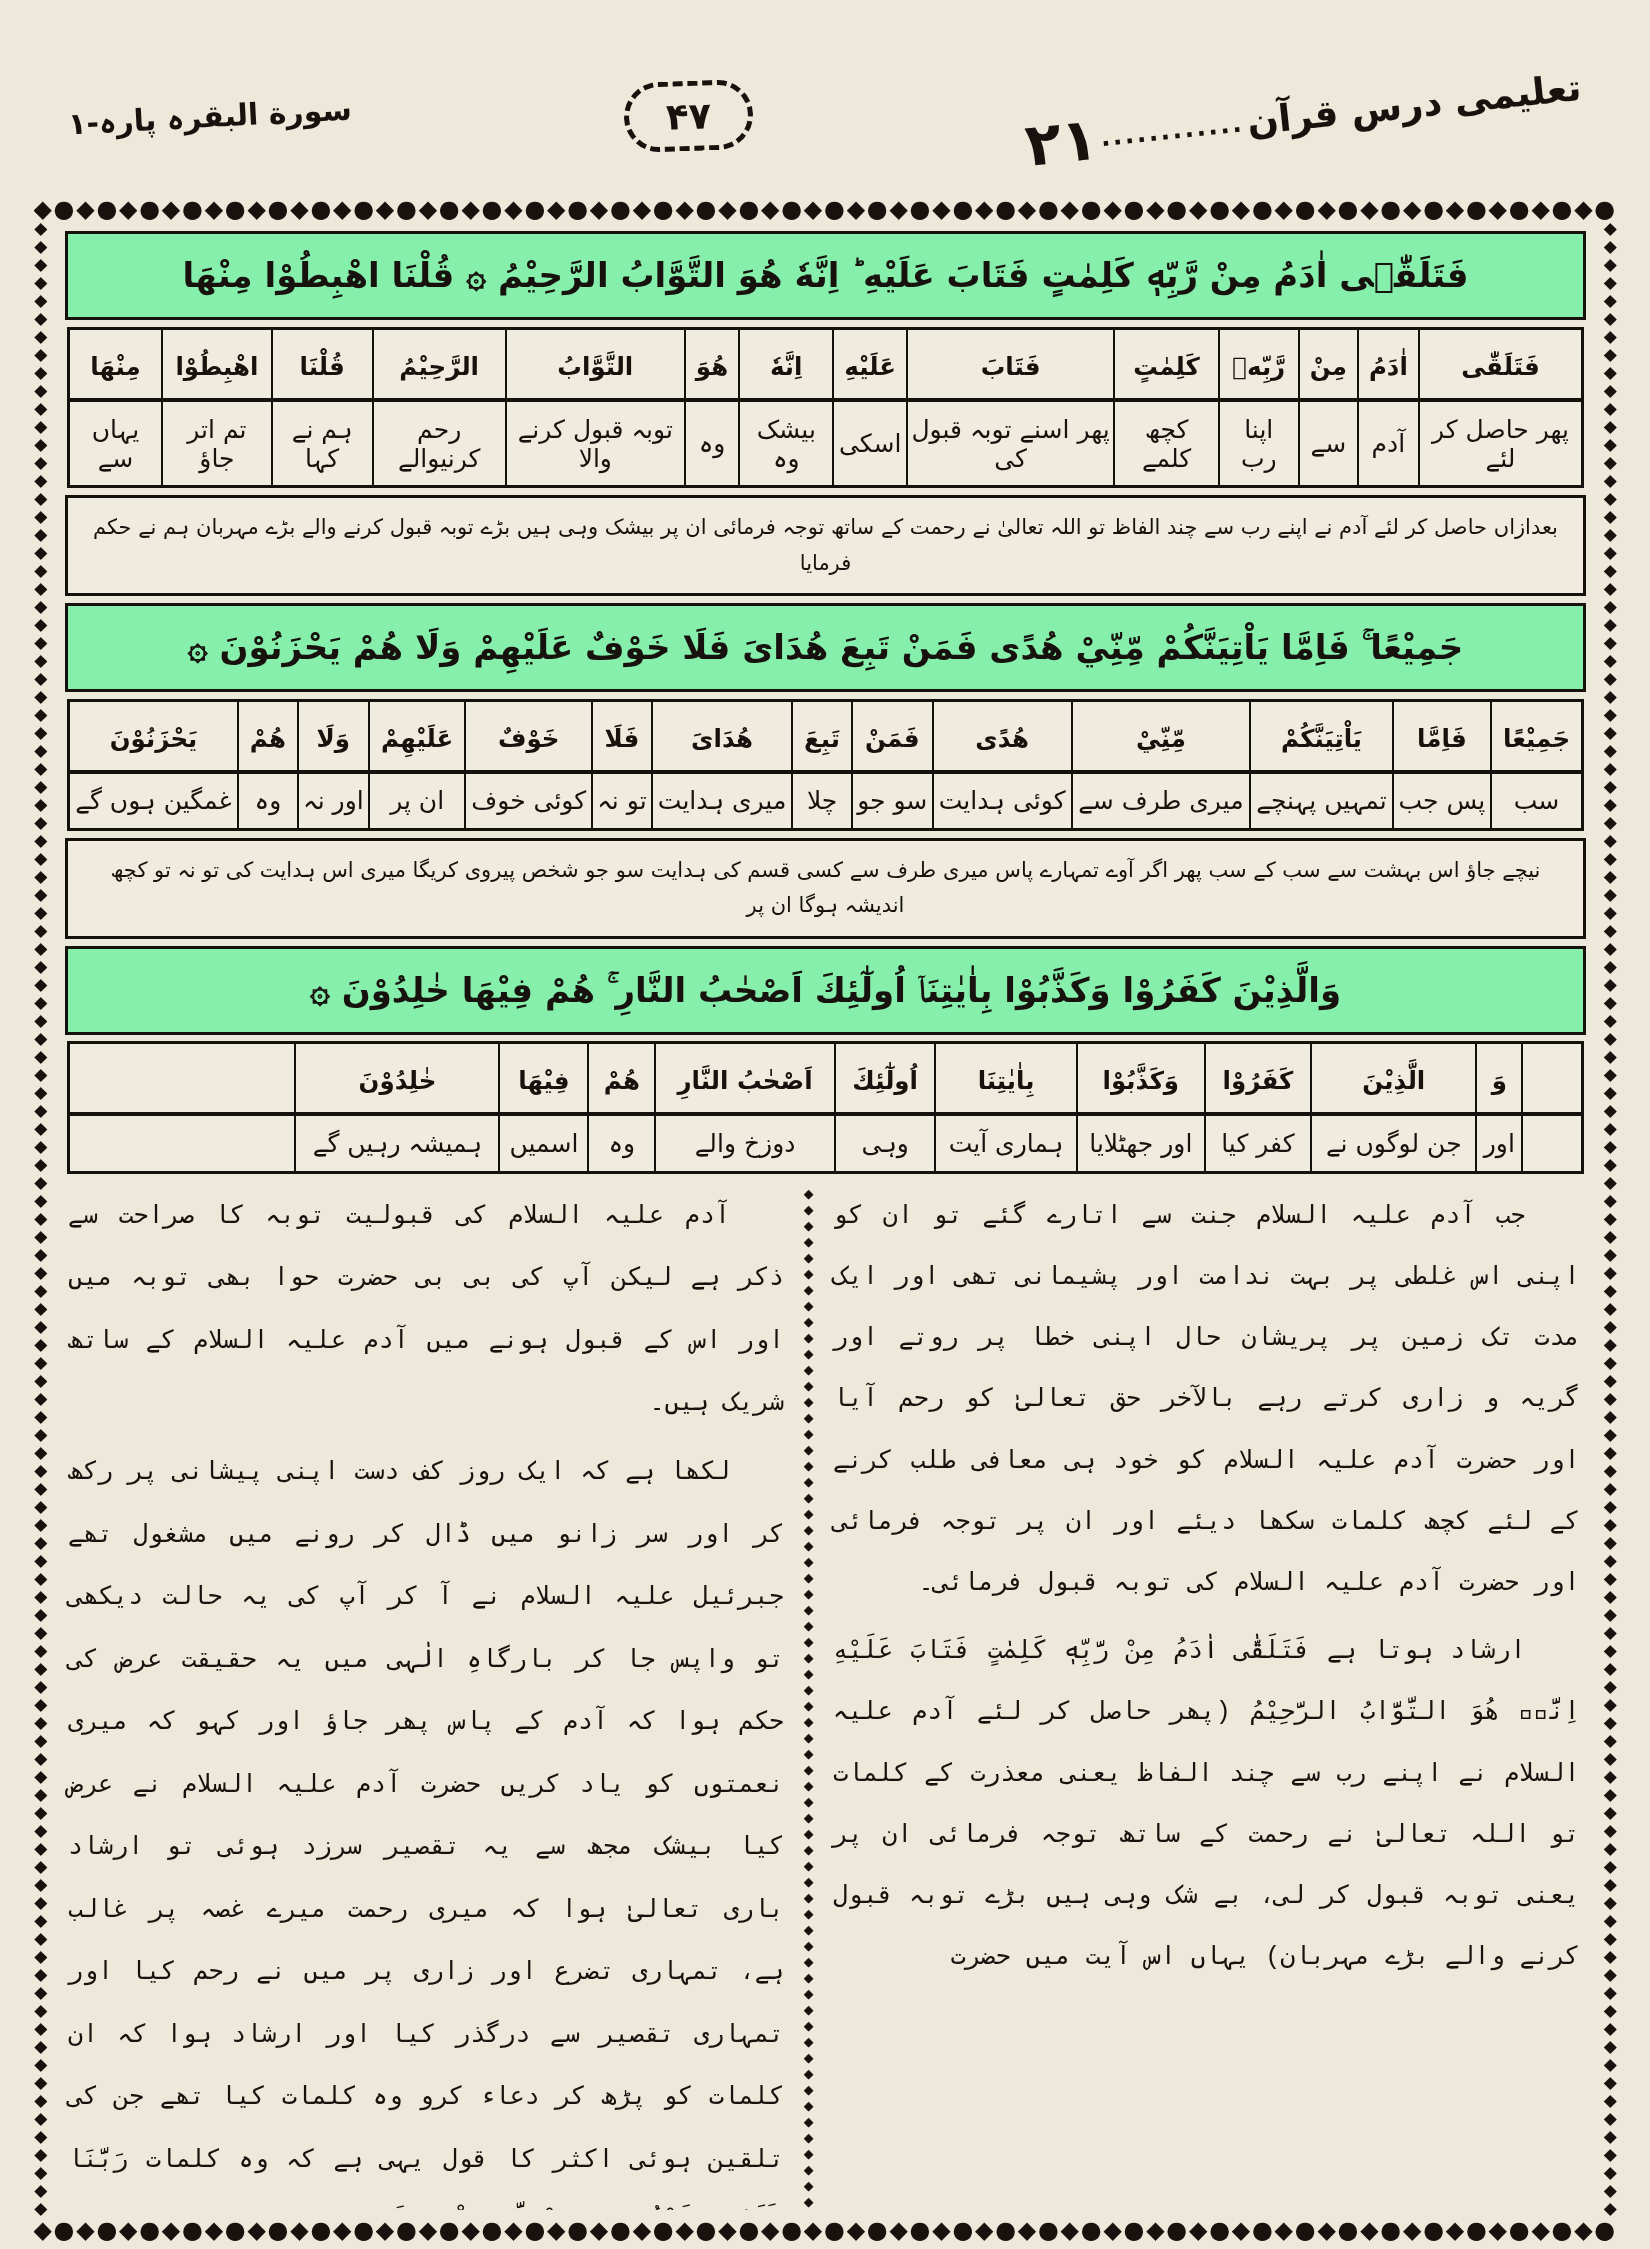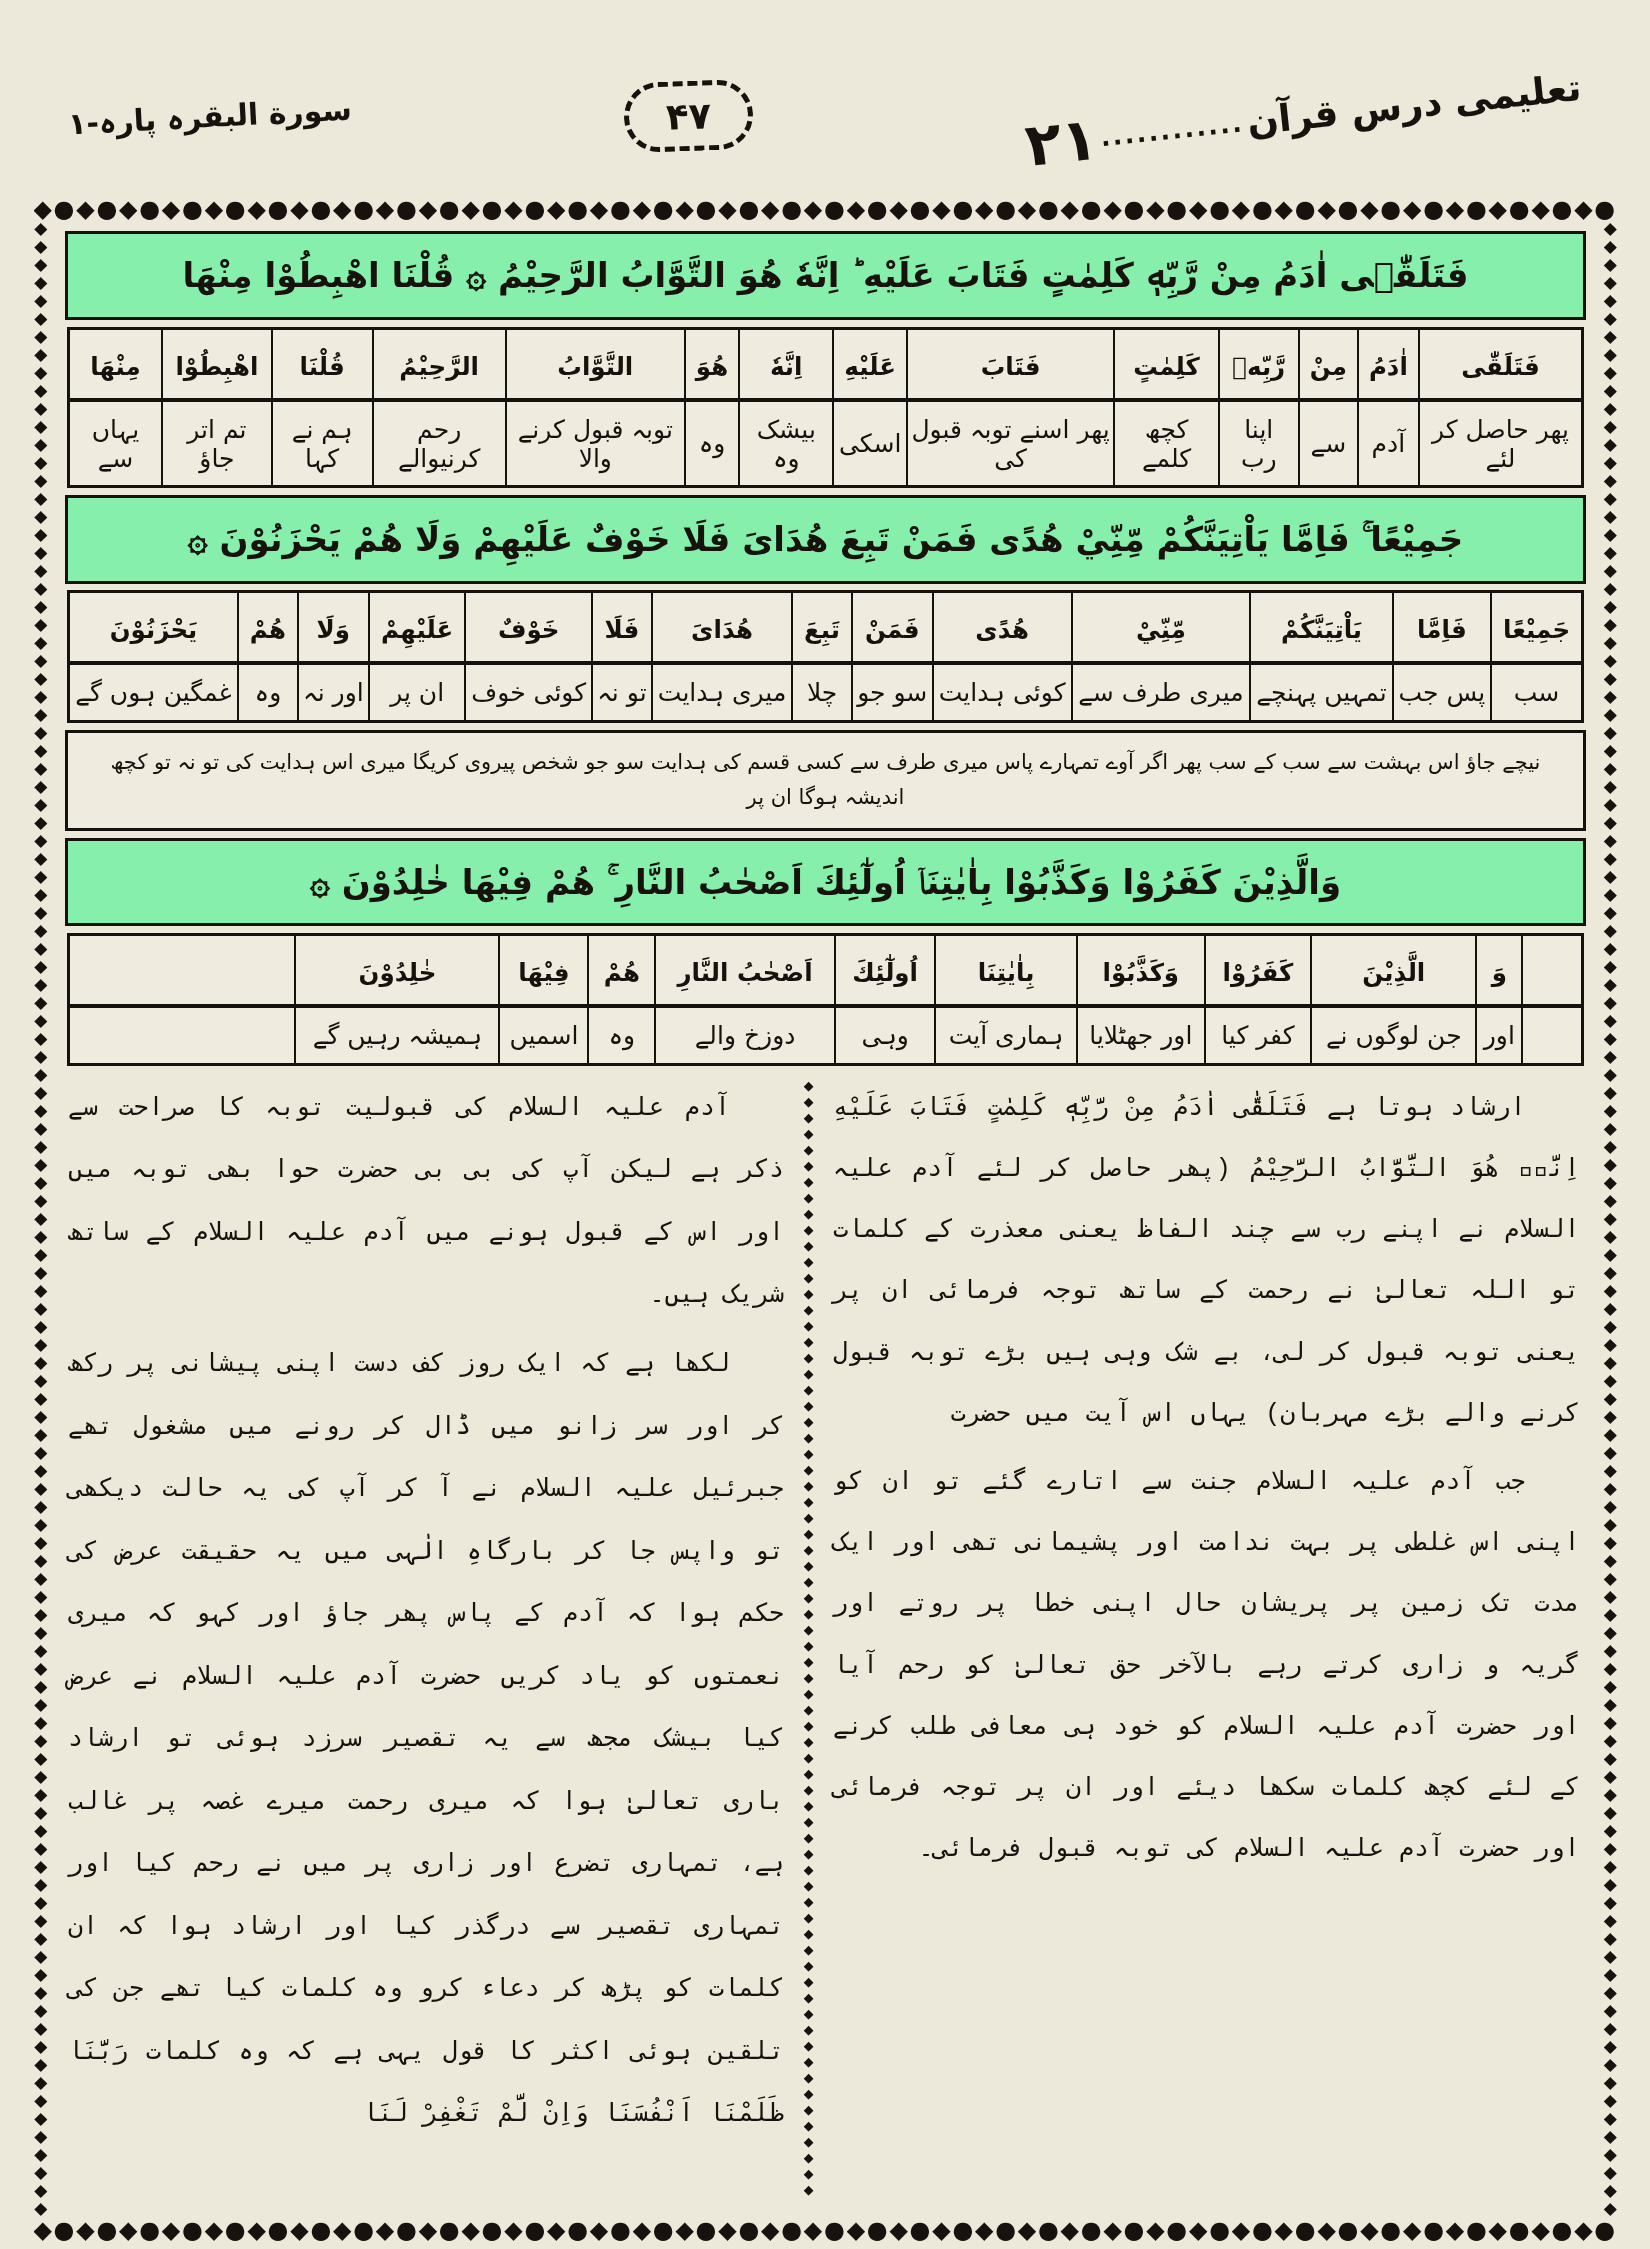--- a/index.html
+++ b/index.html
@@ -371,20 +371,21 @@
             <td class="cell-ur">بیشک وہ</td>
             <td class="cell-ur">وہ</td>
             <td class="cell-ur">توبہ قبول کرنے والا</td>
             <td class="cell-ur">رحم کرنیوالے</td>
             <td class="cell-ur">ہم نے کہا</td>
             <td class="cell-ur">تم اتر جاؤ</td>
             <td class="cell-ur">یہاں سے</td>
           </tr>
         </tbody>
       </table>
+    <div class="trans-box">بعدازاں حاصل کر لئے آدم نے اپنے رب سے چند الفاظ تو اللہ تعالیٰ نے رحمت کے ساتھ توجہ فرمائی ان پر بیشک وہی ہیں بڑے توبہ قبول کرنے والے بڑے مہربان ہم نے حکم فرمایا</div>
 
     <div class="verse-box">جَمِيْعًا ۚ فَاِمَّا يَاْتِيَنَّكُمْ مِّنِّيْ هُدًى فَمَنْ تَبِعَ هُدَاىَ فَلَا خَوْفٌ عَلَيْهِمْ وَلَا هُمْ يَحْزَنُوْنَ ۞</div>
     <table class="word-table">
         <tbody>
           <tr>
             <td class="cell-ar">جَمِيْعًا</td>
             <td class="cell-ar">فَاِمَّا</td>
             <td class="cell-ar">يَاْتِيَنَّكُمْ</td>
             <td class="cell-ar">مِّنِّيْ</td>
             <td class="cell-ar">هُدًى</td>
@@ -448,22 +449,22 @@
             <td class="cell-ur">اسمیں</td>
             <td class="cell-ur">ہمیشہ رہیں گے</td>
             <td class="cell-ur"></td>
           </tr>
         </tbody>
       </table>
 
     <div class="commentary">
       <div class="col col-right">
         <div class="paras">
+            <p>جب آدم علیہ السلام جنت سے اتارے گئے تو ان کو اپنی اس غلطی پر بہت ندامت اور پشیمانی تھی اور ایک مدت تک زمین پر پریشان حال اپنی خطا پر روتے اور گریہ و زاری کرتے رہے بالآخر حق تعالیٰ کو رحم آیا اور حضرت آدم علیہ السلام کو خود ہی معافی طلب کرنے کے لئے کچھ کلمات سکھا دیئے اور ان پر توجہ فرمائی اور حضرت آدم علیہ السلام کی توبہ قبول فرمائی۔</p>
             <p>ارشاد ہوتا ہے فَتَلَقّٰى اٰدَمُ مِنْ رَّبِّهٖ كَلِمٰتٍ فَتَابَ عَلَيْهِ اِنَّهٗ هُوَ التَّوَّابُ الرَّحِيْمُ (پھر حاصل کر لئے آدم علیہ السلام نے اپنے رب سے چند الفاظ یعنی معذرت کے کلمات تو اللہ تعالیٰ نے رحمت کے ساتھ توجہ فرمائی ان پر یعنی توبہ قبول کر لی، بے شک وہی ہیں بڑے توبہ قبول کرنے والے بڑے مہربان) یہاں اس آیت میں حضرت</p>
-            <p>جب آدم علیہ السلام جنت سے اتارے گئے تو ان کو اپنی اس غلطی پر بہت ندامت اور پشیمانی تھی اور ایک مدت تک زمین پر پریشان حال اپنی خطا پر روتے اور گریہ و زاری کرتے رہے بالآخر حق تعالیٰ کو رحم آیا اور حضرت آدم علیہ السلام کو خود ہی معافی طلب کرنے کے لئے کچھ کلمات سکھا دیئے اور ان پر توجہ فرمائی اور حضرت آدم علیہ السلام کی توبہ قبول فرمائی۔</p>
           </div>
       </div>
       <div class="chain-divider">◆
 ◆
 ◆
 ◆
 ◆
 ◆
 ◆
 ◆

